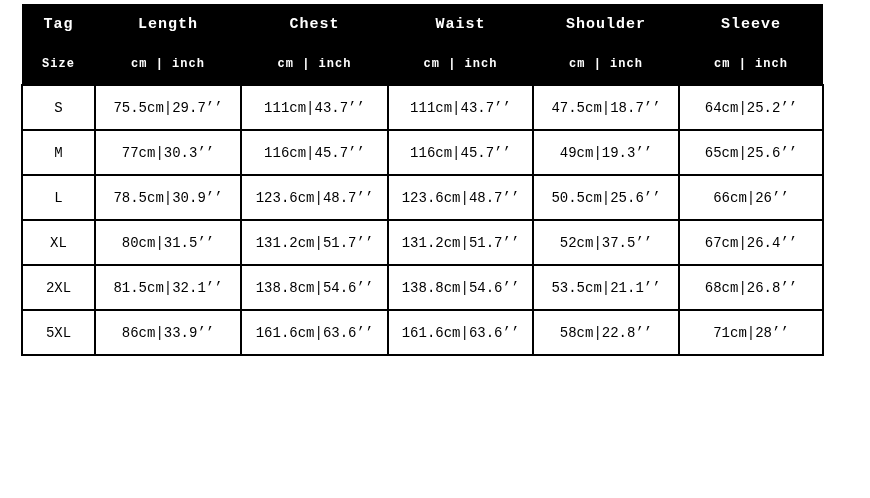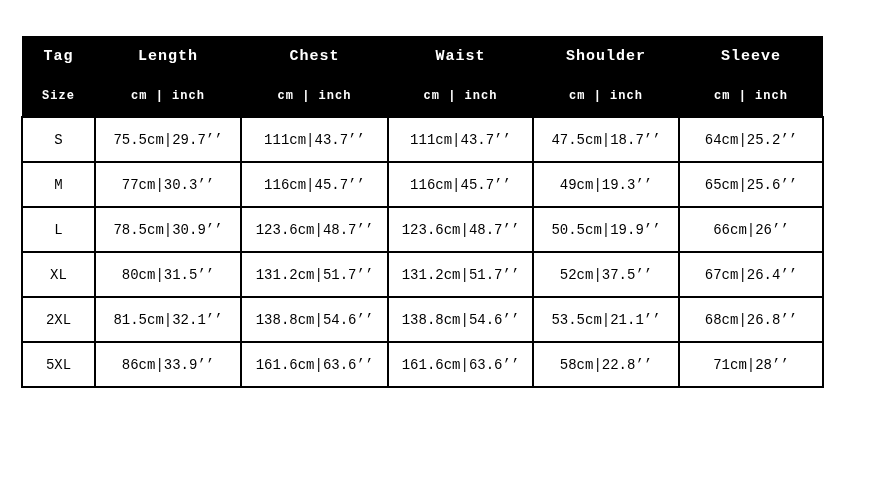--- a/index.html
+++ b/index.html
@@ -10,21 +10,21 @@
   .canvas {
     position: relative;
     width: 870px;
     height: 498px;
     background: #ffffff;
     font-family: "Liberation Mono", "DejaVu Sans Mono", monospace;
   }
   table.size-table {
     position: absolute;
     left: 21px;
-    top: 36px;
+    top: 4px;
     width: 801px;
     border-collapse: collapse;
     table-layout: fixed;
     padding-left: 23px;
   }
   table.size-table th {
     background: #000000;
     color: #ffffff;
     font-weight: bold;
     padding: 0;
@@ -109,21 +109,21 @@
         <td>116cm|45.7’’</td>
         <td>116cm|45.7’’</td>
         <td>49cm|19.3’’</td>
         <td>65cm|25.6’’</td>
       </tr>
       <tr>
         <td>L</td>
         <td>78.5cm|30.9’’</td>
         <td>123.6cm|48.7’’</td>
         <td>123.6cm|48.7’’</td>
-        <td>50.5cm|19.9’’</td>
+        <td>50.5cm|25.6’’</td>
         <td>66cm|26’’</td>
       </tr>
       <tr>
         <td>XL</td>
         <td>80cm|31.5’’</td>
         <td>131.2cm|51.7’’</td>
         <td>131.2cm|51.7’’</td>
         <td>52cm|37.5’’</td>
         <td>67cm|26.4’’</td>
       </tr>

